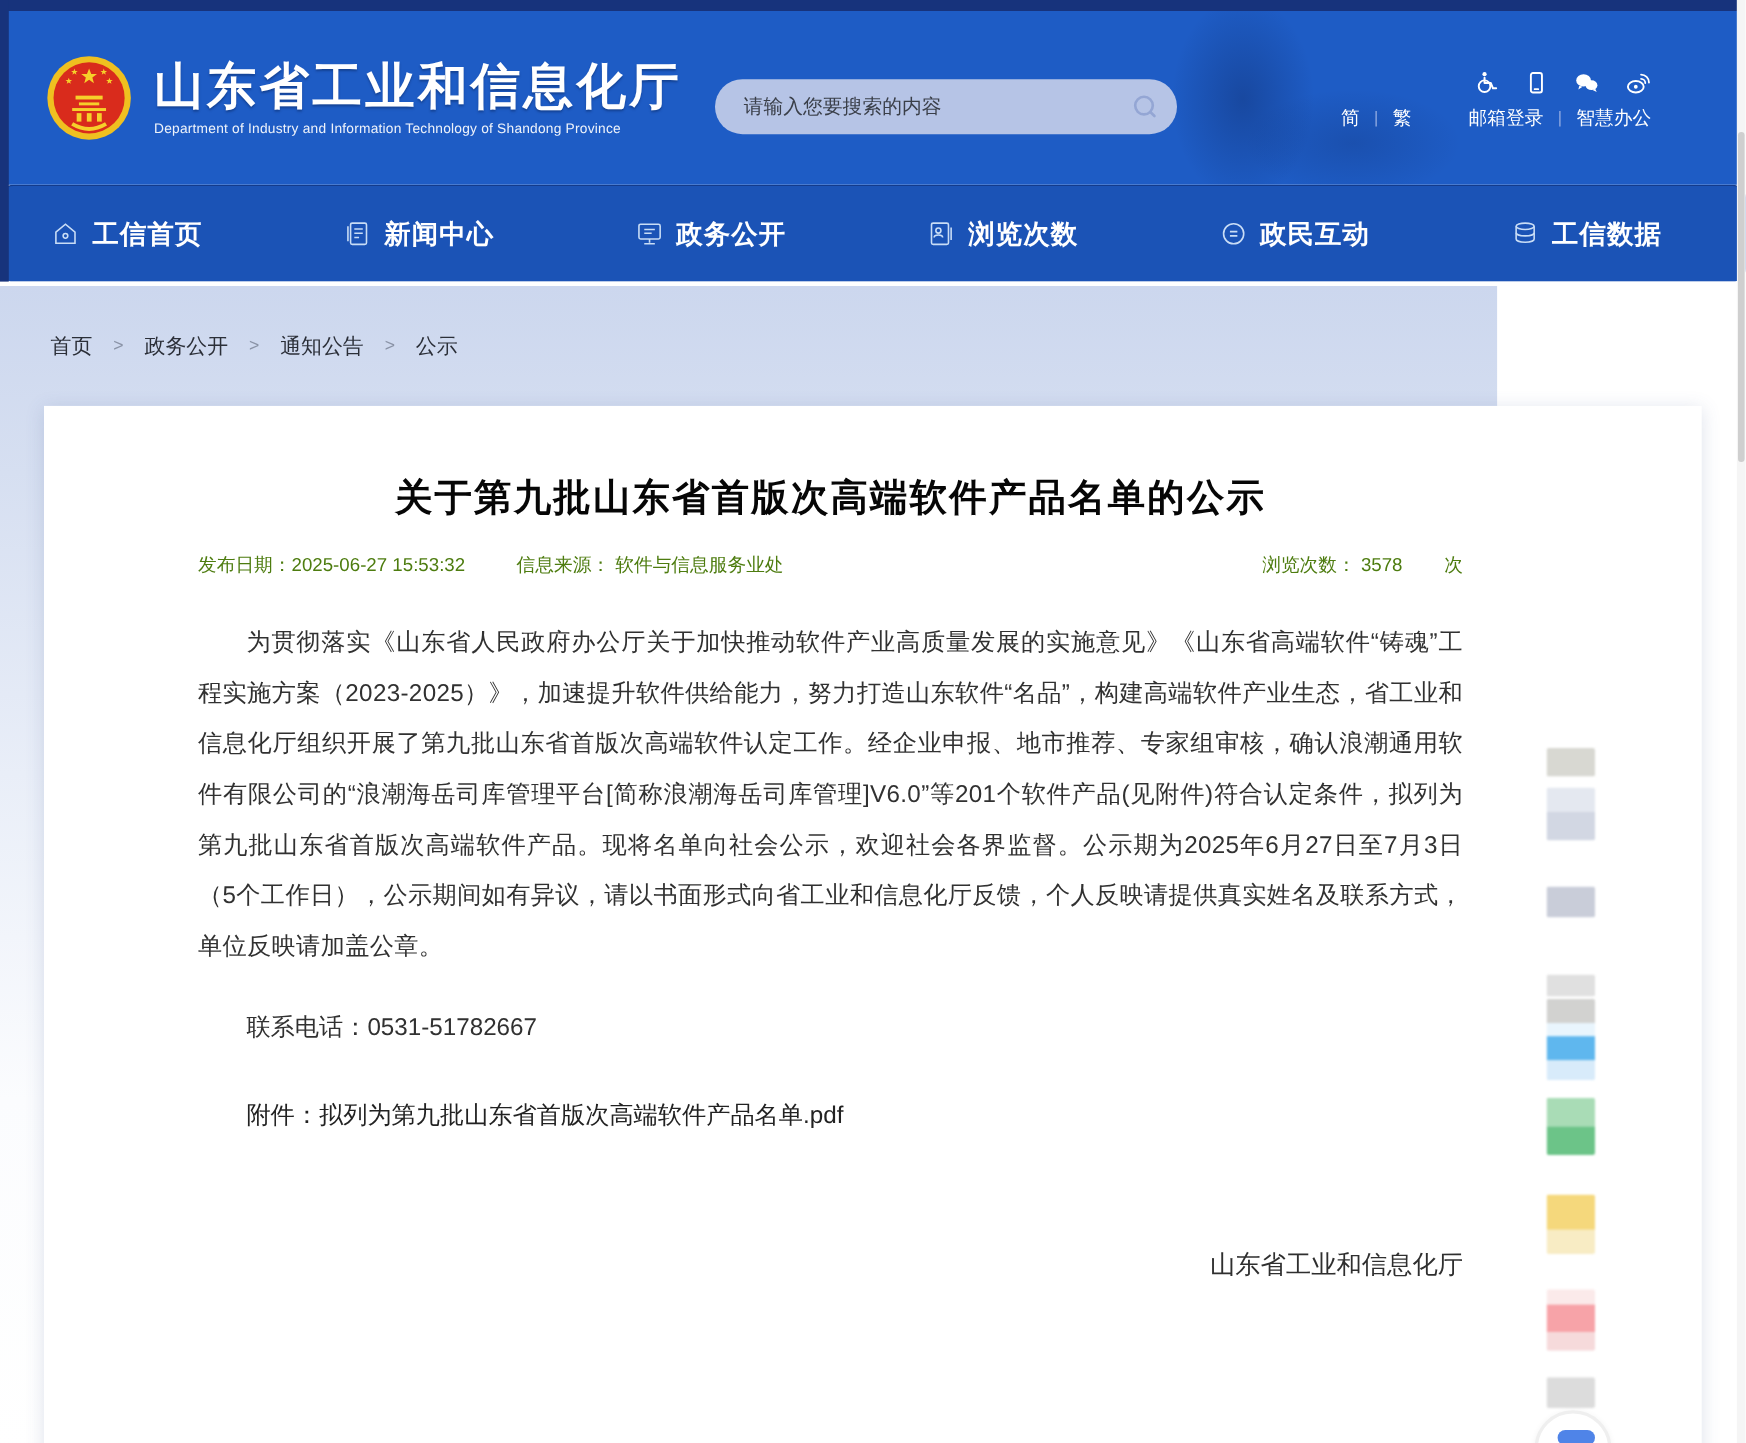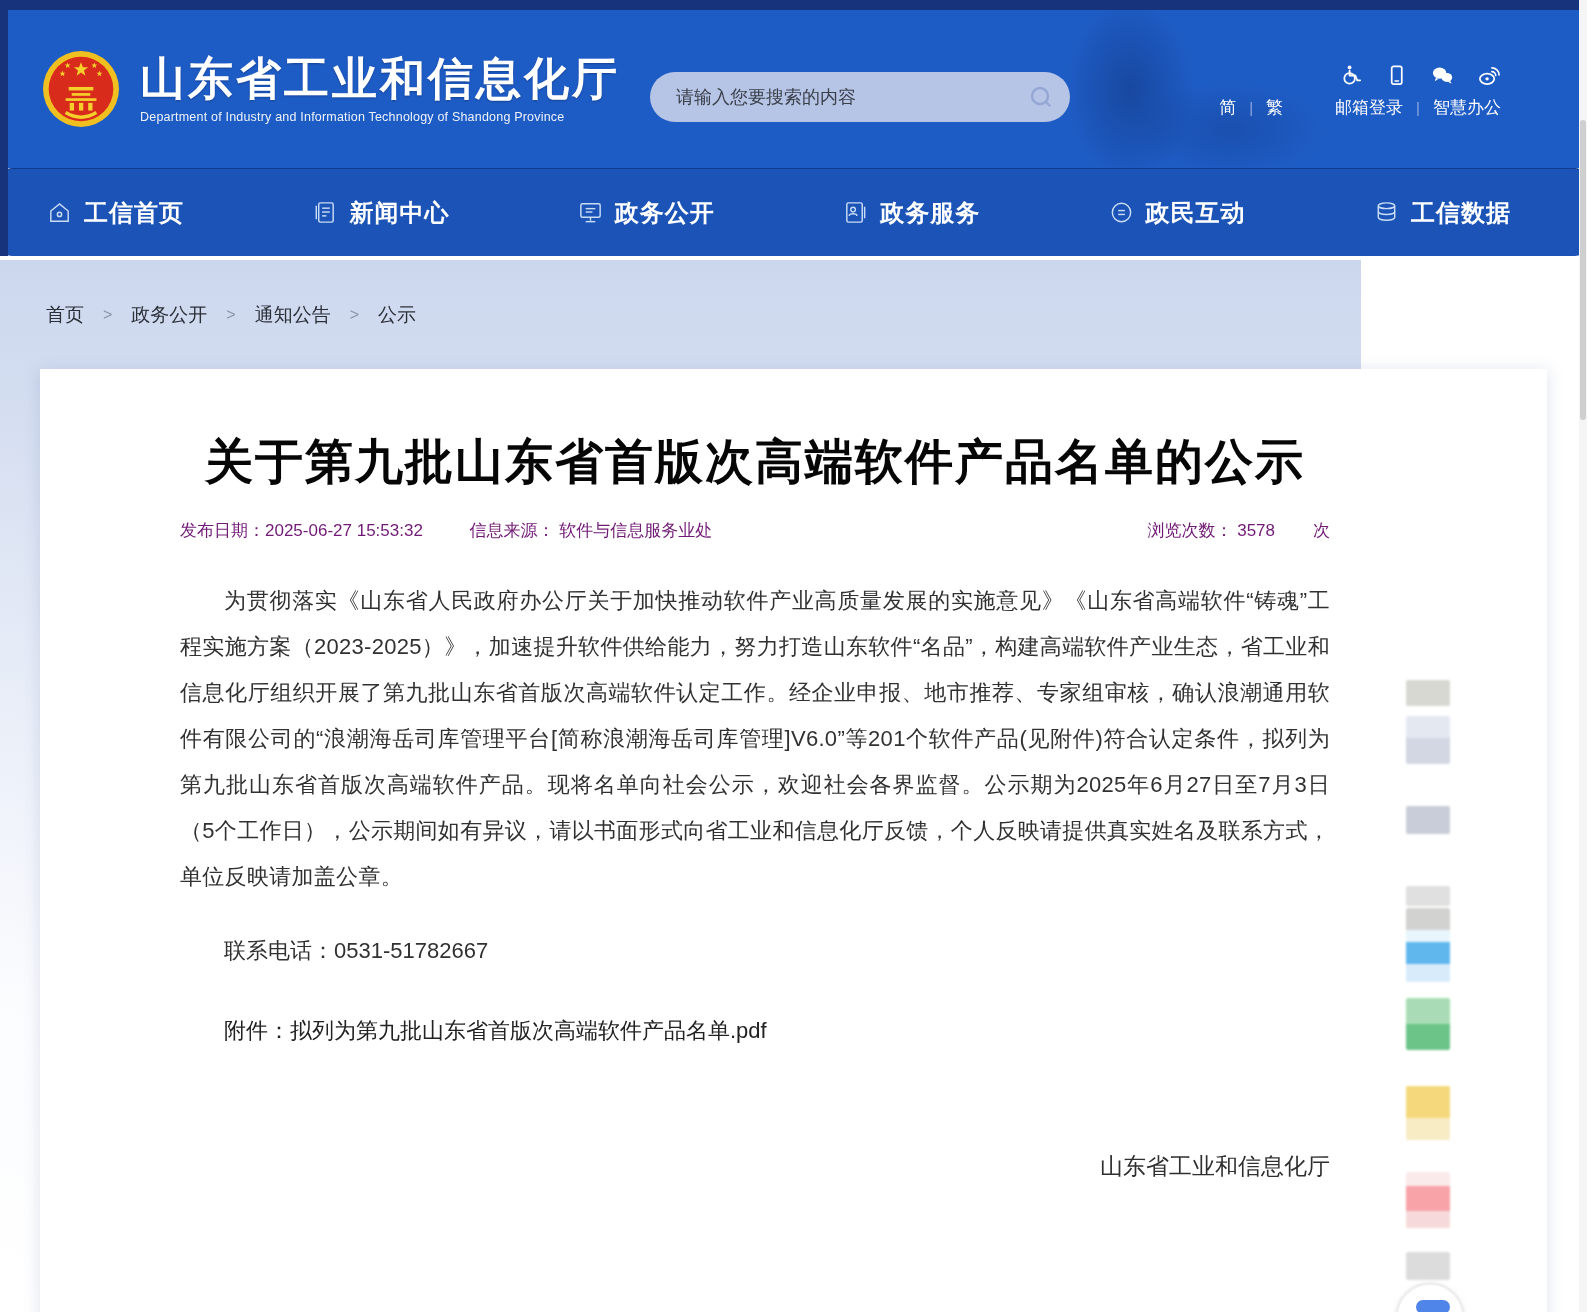--- a/index.html
+++ b/index.html
@@ -46,24 +46,24 @@
   .nav-item svg { stroke:#c9ddf6; fill:none; stroke-width:1.5; }
   
   #page-body { position:absolute; left:0; top:260px; width:1361px; height:1056px;
     background:linear-gradient(180deg,#ccd7ee 0%, #d6dff1 16%, #e9eef8 42%, #fbfcfe 70%, #ffffff 100%); z-index:5; }
   .breadcrumb { padding:42px 0 0 46px; font-size:19px; color:#2b2f38; display:flex; align-items:center; gap:19px; }
   .bc-link { cursor:pointer; }
   .bc-sep { color:#8a93a6; font-size:16px; }
   
   .card { position:absolute; left:40px; top:109px; width:1507px; height:980px; background:#fff;
           box-shadow:0 2px 16px rgba(70,95,150,.18); padding:64px 217px 0 140px; }
-  h1.article-title { font-size:48px; font-weight:700; color:#060606; text-align:center;
+  h1.article-title { font-size:34px; font-weight:700; color:#060606; text-align:center;
                      letter-spacing:2px; line-height:1.2; }
   .meta { display:flex; justify-content:space-between; align-items:baseline; margin-top:28px;
-          color:#701a75; font-size:17px; }
+          color:#4d7c0f; font-size:17px; }
   .meta-left span.grp { margin-right:42px; }
   .meta-right .views-unit { margin-left:38px; }
   .body-text { margin-top:36px; font-size:22px; line-height:46px; color:#313131; text-indent:2em;
                text-align:justify; letter-spacing:.3px; }
   .contact { margin-top:28px; padding-left:2em; font-size:22px; line-height:46px; color:#313131; }
   .attachment { margin-top:42px; padding-left:2em; font-size:22px; color:#222; font-weight:400; }
   .attachment a { color:#222; text-decoration:none; cursor:pointer; }
   .sign { margin-top:96px; text-align:right; font-size:23px; color:#2f2f2f; line-height:49px; }
   
   .fw { position:absolute; left:1406px; width:44px; border-radius:2px; overflow:hidden;
@@ -189,21 +189,21 @@
     </svg>
     <span>政务公开</span>
   </div>
   <div class="nav-item">
     <svg width="27" height="27" viewBox="0 0 28 28">
       <rect x="5" y="4" width="16" height="20" rx="1.6"></rect>
       <circle cx="11.5" cy="11" r="2.4"></circle>
         <path d="M7.5 17.5 c0-3 8-3 8 0"></path>
       <line x1="23.5" y1="8" x2="23.5" y2="20"></line>
     </svg>
-    <span>政务服务</span>
+    <span>浏览次数</span>
   </div>
   <div class="nav-item">
     <svg width="27" height="27" viewBox="0 0 28 28">
       <circle cx="14" cy="14" r="9.5"></circle>
       <line x1="10.5" y1="12" x2="17.5" y2="12"></line>
         <line x1="10.5" y1="16" x2="17.5" y2="16"></line>
     </svg>
     <span>政民互动</span>
   </div>
   <div class="nav-item">

